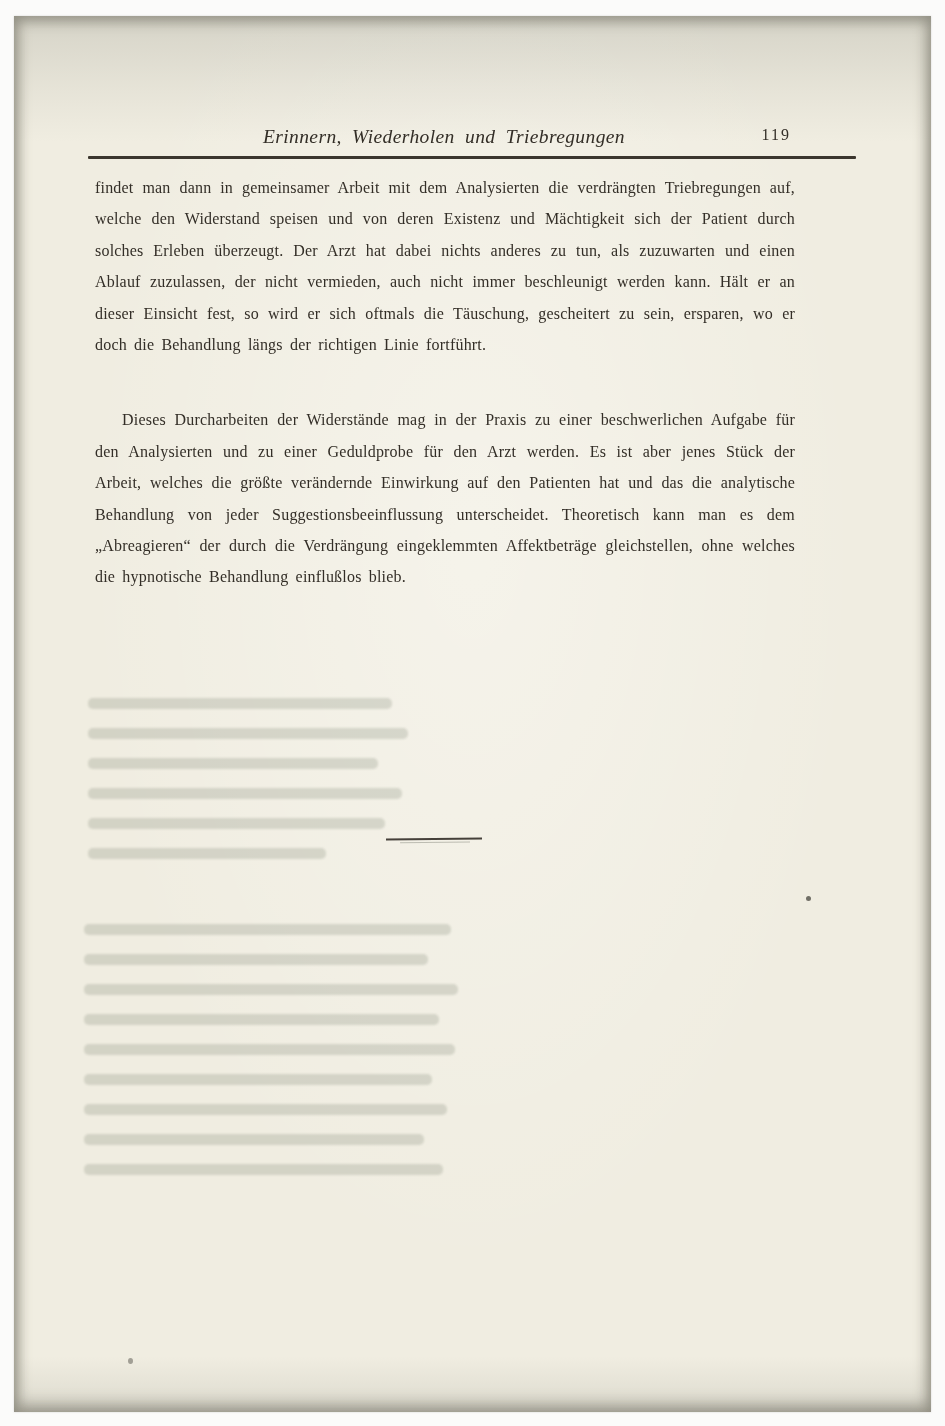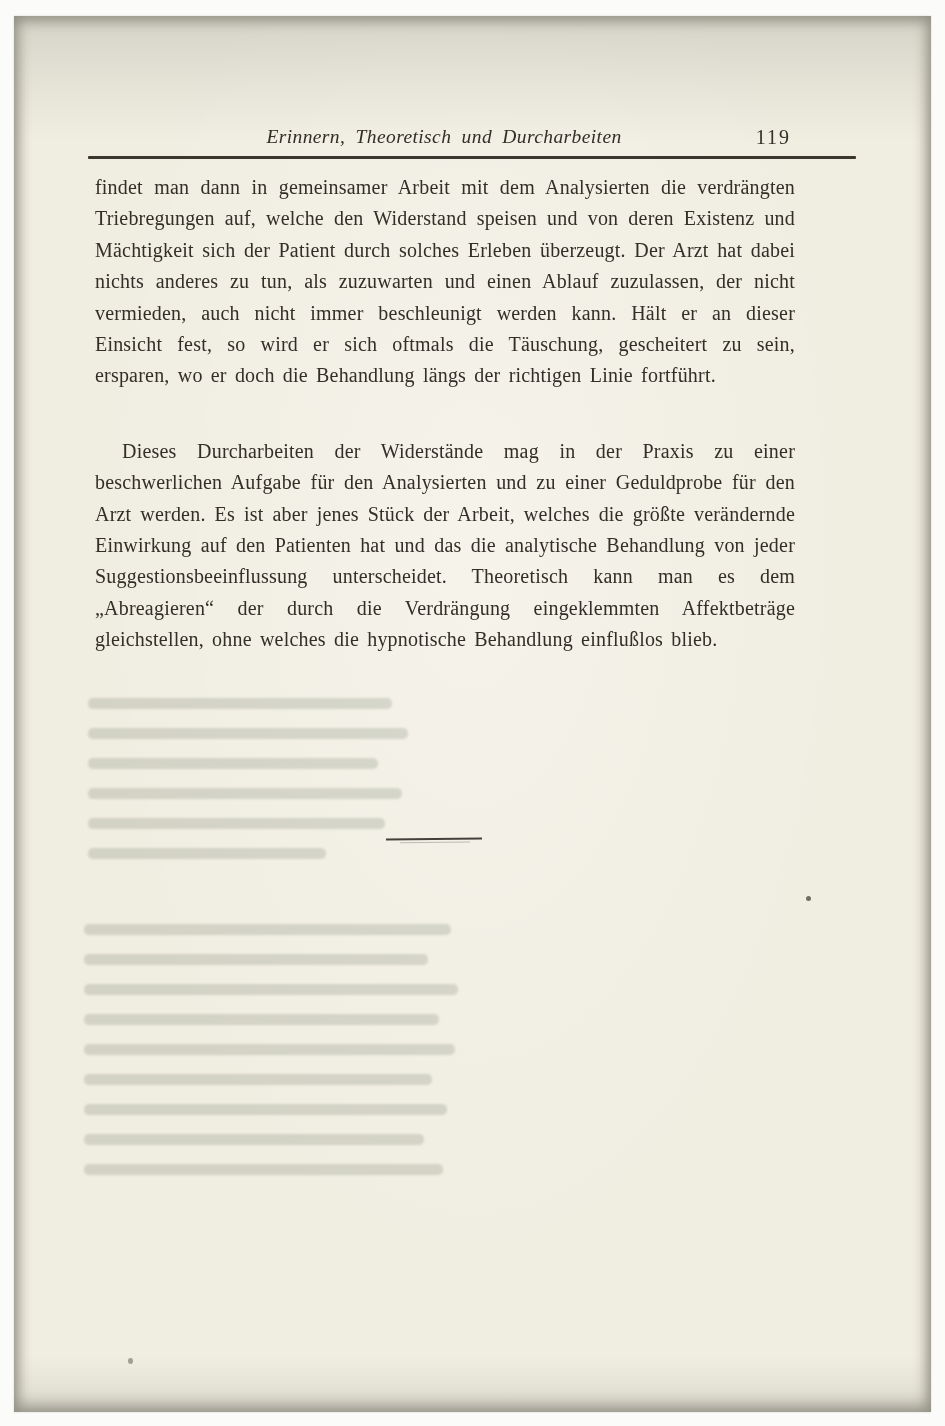--- a/index.html
+++ b/index.html
@@ -48,39 +48,39 @@
     display: block;
     text-align: center;
     font-style: italic;
     font-size: 19.5px;
     letter-spacing: 0.4px;
     word-spacing: 5px;
   }
   .page-number {
     position: absolute;
     right: 2px; top: 0;
-    font-size: 20px;
+    font-size: 16px;
     letter-spacing: 2px;
     font-style: normal;
   }
   .header-rule {
     position: absolute;
     left: 74px; top: 140px;
     width: 768px; height: 3px;
     background: #3b362e;
     border-radius: 1px;
   }
 
   
   .body-text {
     position: absolute;
     left: 81px; top: 156px;
     width: 700px;
     color: #332e27;
-    font-size: 20px;
+    font-size: 16px;
     line-height: 31.4px;
     text-align: justify;
     letter-spacing: 0.2px;
     word-spacing: 3px;
   }
   .body-text p { margin: 0; }
   .body-text p.indented { text-indent: 27px; margin-top: 44px; }
 
   
   .section-divider {
@@ -136,21 +136,21 @@
   }
   .speck-right { left: 792px; top: 880px; width: 5px; height: 5px; }
   .speck-bottom { left: 114px; top: 1342px; width: 5px; height: 6px; background: rgba(110,108,100,0.6); }
 </style>
 </head>
 <body>
 
 <div class="scan">
 
   <div class="page-header">
-    <span class="running-title">Erinnern, Theoretisch und Durcharbeiten</span>
+    <span class="running-title">Erinnern, Wiederholen und Triebregungen</span>
     <span class="page-number">119</span>
   </div>
 
   <div class="header-rule"></div>
 
   <div class="body-text">
     <p>findet man dann in gemeinsamer Arbeit mit dem Analysierten die verdrängten Triebregungen auf, welche den Widerstand speisen und von deren Existenz und Mächtigkeit sich der Patient durch solches Erleben überzeugt. Der Arzt hat dabei nichts anderes zu tun, als zuzuwarten und einen Ablauf zuzulassen, der nicht vermieden, auch nicht immer beschleunigt werden kann. Hält er an dieser Einsicht fest, so wird er sich oftmals die Täuschung, gescheitert zu sein, ersparen, wo er doch die Behandlung längs der richtigen Linie fortführt.</p>
     <p class="indented">Dieses Durcharbeiten der Widerstände mag in der Praxis zu einer beschwerlichen Aufgabe für den Analysierten und zu einer Geduldprobe für den Arzt werden. Es ist aber jenes Stück der Arbeit, welches die größte verändernde Einwirkung auf den Patienten hat und das die analytische Behandlung von jeder Suggestionsbeeinflussung unterscheidet. Theoretisch kann man es dem „Abreagieren“ der durch die Verdrängung eingeklemmten Affektbeträge gleichstellen, ohne welches die hypnotische Behandlung einflußlos blieb.</p>
   </div>
 

